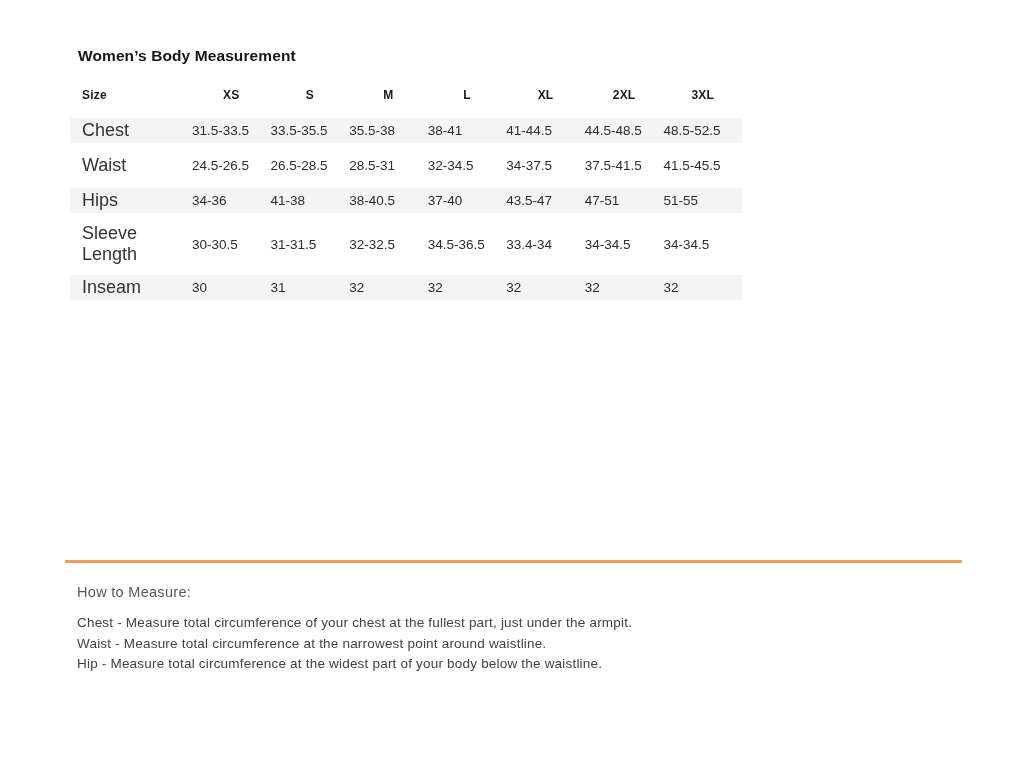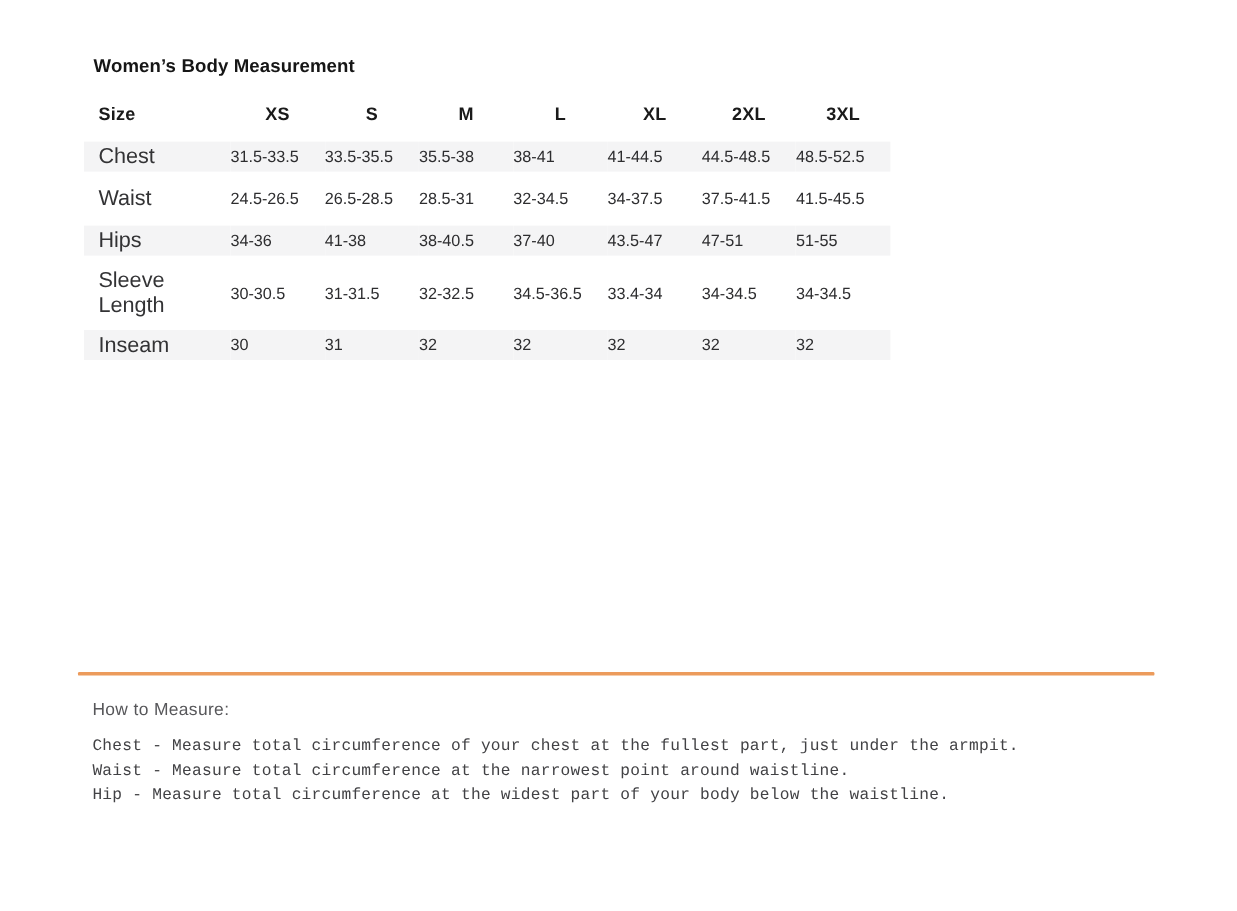--- a/index.html
+++ b/index.html
@@ -32,21 +32,21 @@
   }
   table.size-table {
     margin-top: 6px;
     width: 672px;
     table-layout: fixed;
     border-collapse: separate;
     border-spacing: 0 10px;
   }
   table.size-table col.label-col { width: 122px; }
   table.size-table th {
-    font-size: 15px;
+    font-size: 12px;
     font-weight: bold;
     color: #1a1a1a;
     text-align: center;
     height: 26px;
     padding: 0;
     letter-spacing: 0.2px;
   }
   table.size-table th.label-head {
     text-align: left;
     padding-left: 12px;
@@ -89,21 +89,20 @@
   }
   .measure-list {
     margin: 13px 0 0 12px;
   }
   .measure-line {
     font-size: 13.5px;
     line-height: 20.5px;
     color: var(--body-text, #424245);
     letter-spacing: 0.2px;
     white-space: nowrap;
-    font-family: Liberation Mono, monospace;
   }
 </style>
 </head>
 <body>
 
 <div class="chart-section">
   <h1 class="page-title">Women’s Body Measurement</h1>
 
   <table class="size-table">
     <colgroup>

